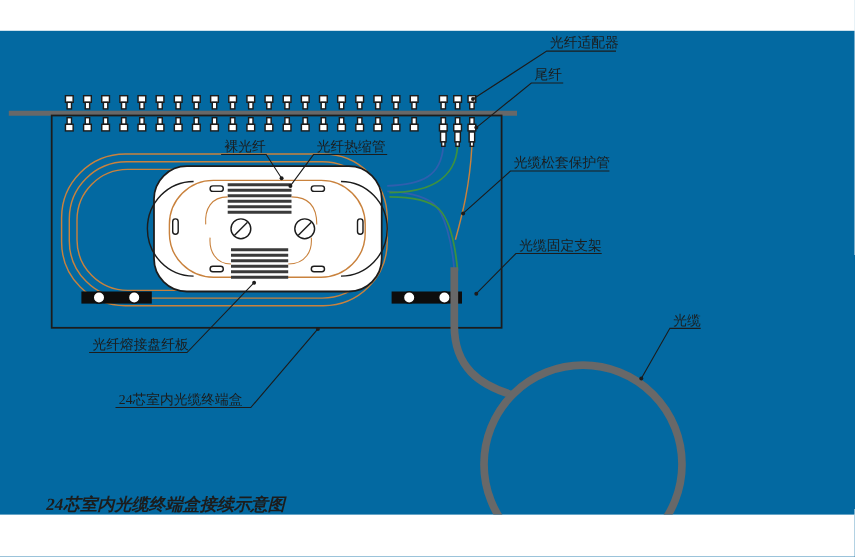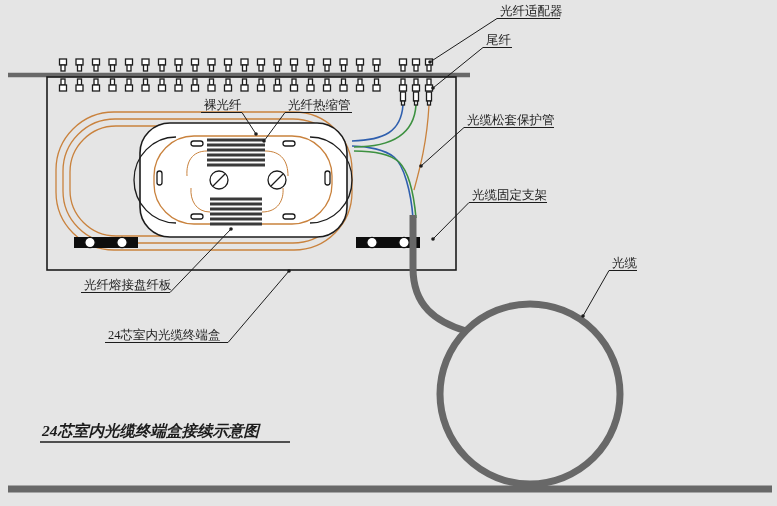--- a/index.html
+++ b/index.html
@@ -1,20 +1,20 @@
 <!DOCTYPE html>
 <html style="--fiber-orange: #c9823d; --fiber-blue: #2f5fae; --fiber-green: #3d9140; --cable-gray: #686868; --ink: #1c1c1c;"><head>
 <meta charset="utf-8">
 <style>
   :root{
     --fiber-orange:#c9823d; --fiber-blue:#2f5fae; --fiber-green:#3d9140;
     --cable-gray:#686868; --ink:#1c1c1c;
   }
   html,body{margin:0;padding:0;background:#ffffff;}
-  .stage{position:relative;width:777px;height:506px;background:#e5e5e5;overflow:hidden;}
+  .stage{position:relative;width:777px;height:440px;background:#0369a1;overflow:hidden;margin-top:28px;}
   svg{display:block;}
   .outline{stroke:var(--ink);stroke-width:1.3;fill:none;}
   .boxline{stroke:var(--ink);stroke-width:1.6;fill:none;}
   .lbl{font-family:"Liberation Serif","DejaVu Serif",serif;font-size:12.5px;fill:var(--ink);}
   .title-lbl{font-family:"Liberation Serif","DejaVu Serif",serif;font-size:15.5px;font-weight:bold;font-style:italic;fill:var(--ink);}
   .leader{stroke:var(--ink);stroke-width:1;fill:none;}
   .uline{stroke:var(--ink);stroke-width:1.6;}
   .dot{fill:var(--ink);}
   .cable{stroke:var(--cable-gray);stroke-width:7;fill:none;}
   .bar{stroke:var(--cable-gray);stroke-width:4.5;}

